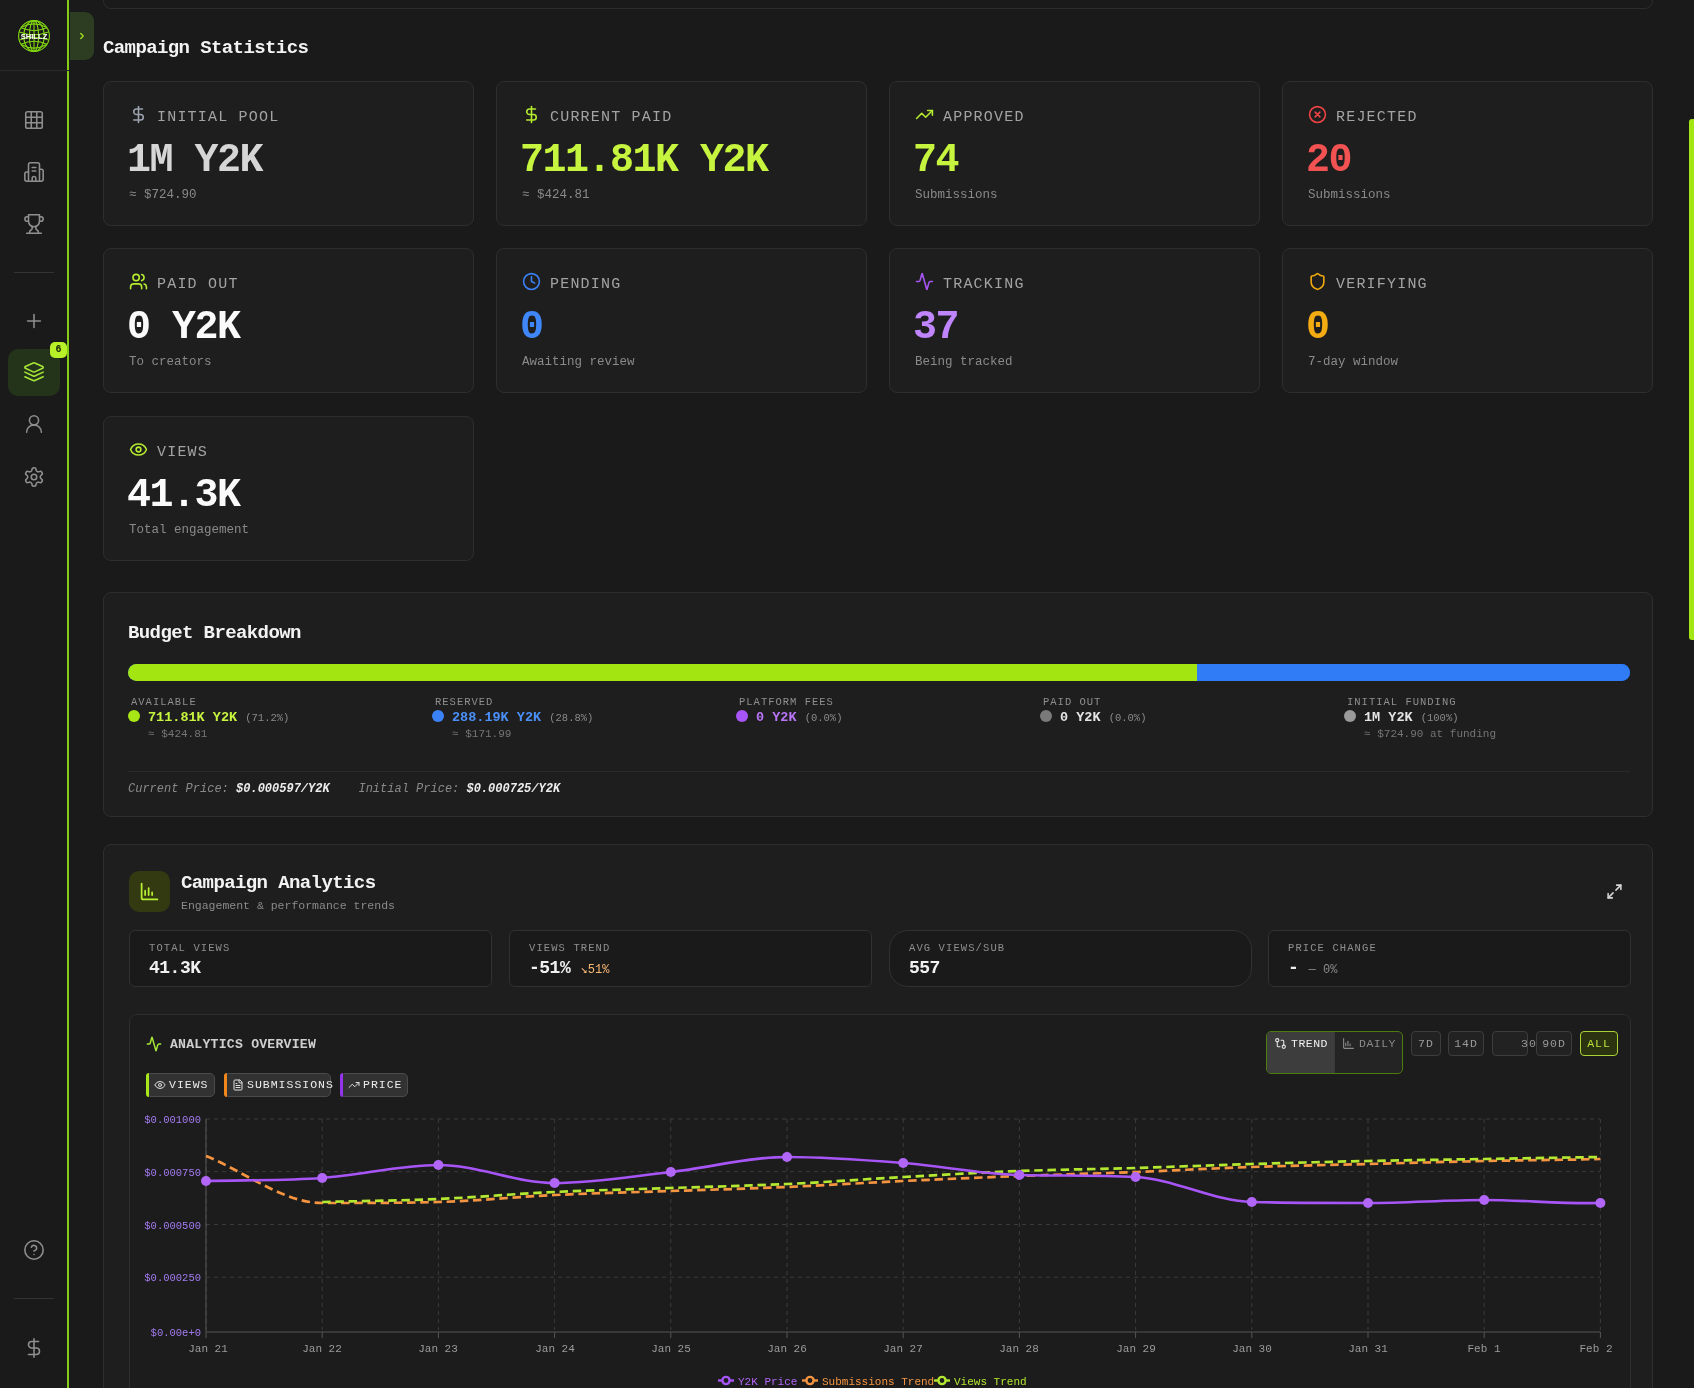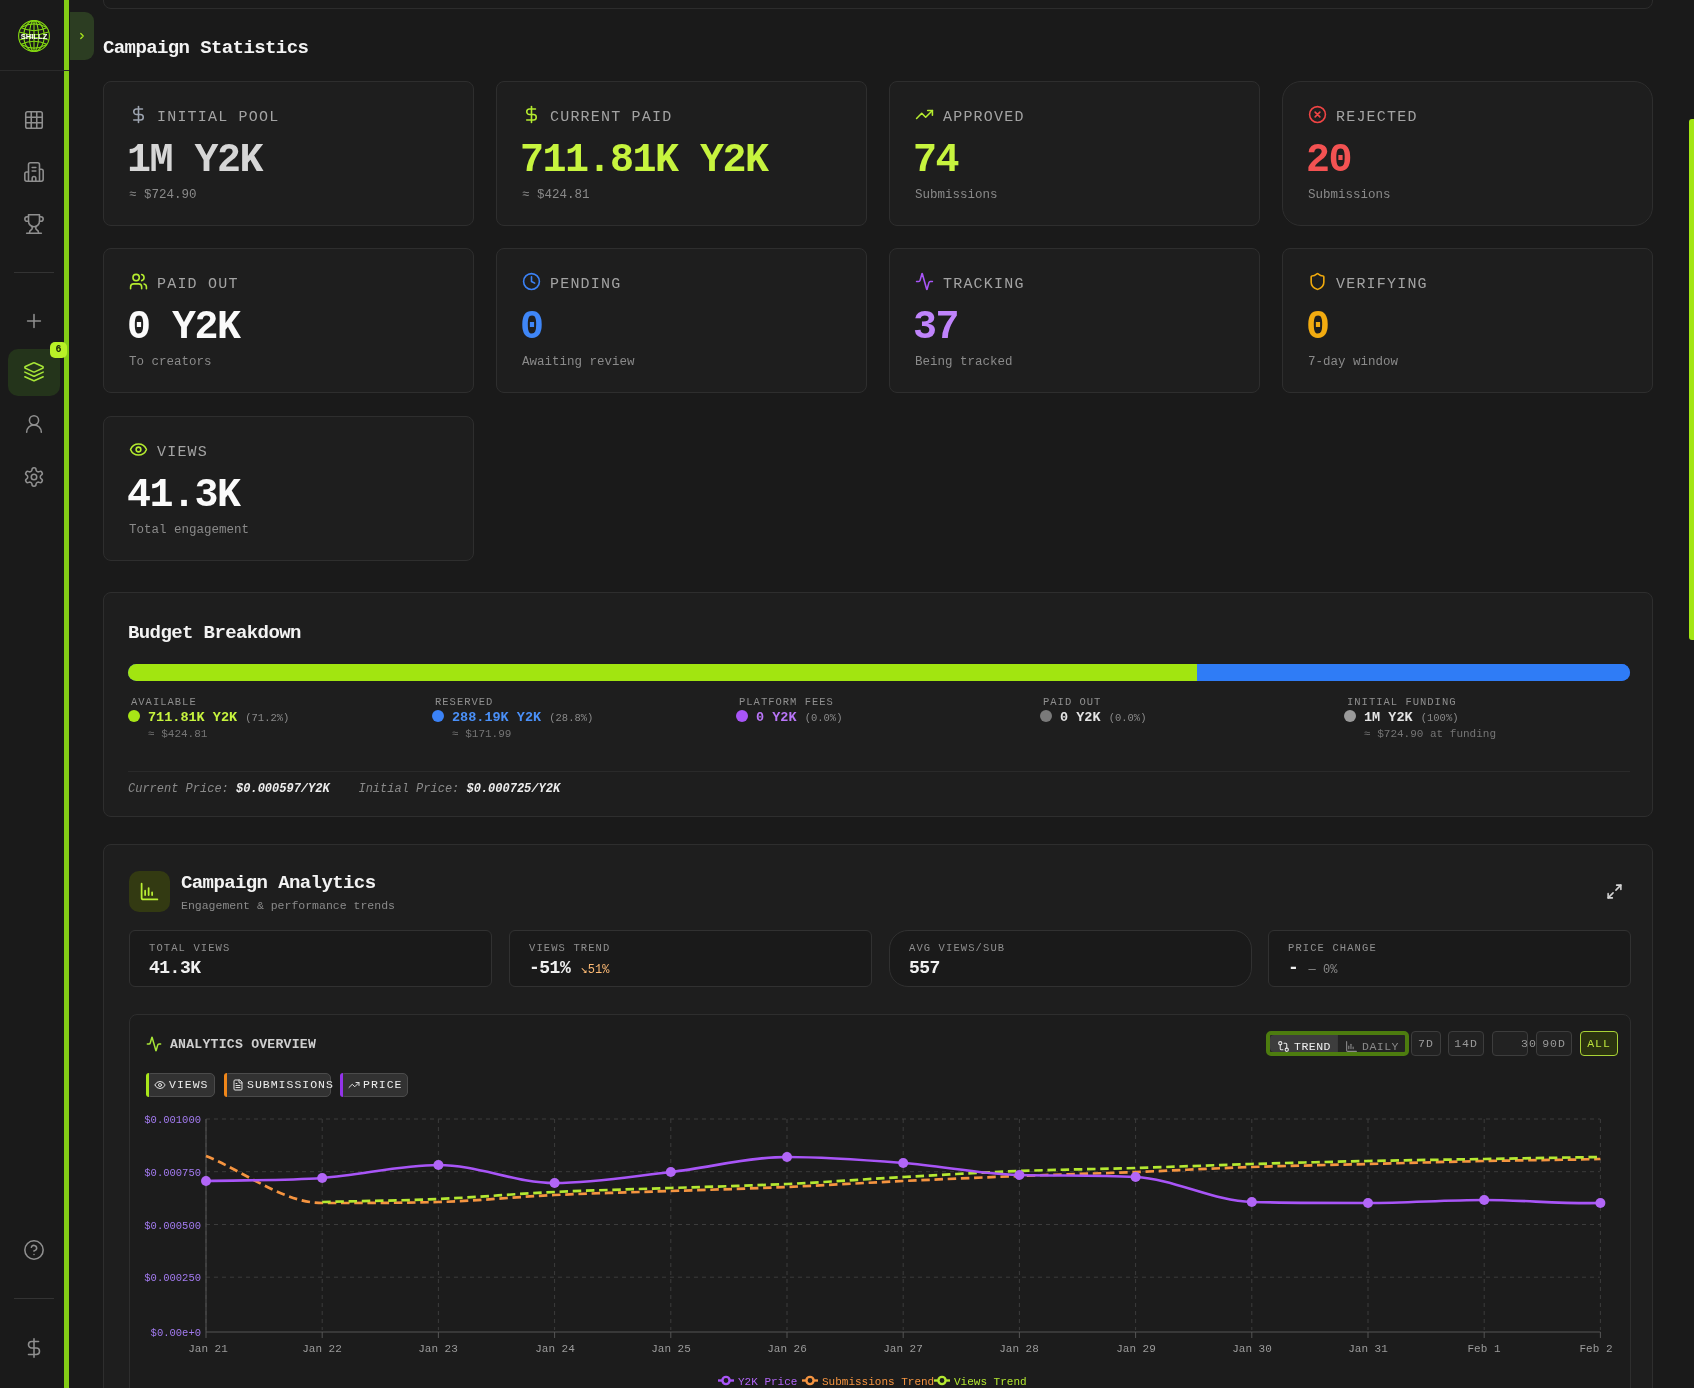--- a/index.html
+++ b/index.html
@@ -1,21 +1,21 @@
 <!DOCTYPE html>
 <html><head>
 <meta charset="utf-8">
 <style>
 * { margin:0; padding:0; box-sizing:border-box; }
 html,body { width:1694px; height:1388px; overflow:hidden; background:#1a1a1a;
   font-family:"Liberation Mono", monospace; }
 #stage { position:relative; width:1694px; height:1388px; overflow:hidden; }
 
 #sidebar { position:absolute; left:0; top:0; width:69px; height:1388px;
-  background:#1a1a1a; border-right:5px solid #84cc16; }
+  background:#1a1a1a; border-right:2px solid #84cc16; }
 #sidebar .logo { position:absolute; left:17px; top:19px; }
 #sidebar .topsec { position:absolute; left:0; top:70px; width:69px; border-top:1px solid #2a2a2a; }
 .navicon { position:absolute; left:23px; width:22px; height:22px; color:#8f8f8f; }
 .navicon svg { width:22px; height:22px; display:block; }
 .sdiv { position:absolute; left:14px; width:40px; border-top:1px solid #333; }
 .activebox { position:absolute; left:8px; top:349px; width:52px; height:47px;
   background:#24341b; border-radius:10px; }
 .activebox svg { position:absolute; left:15px; top:12px; width:22px; height:22px; color:#a7e637; }
 .badge { position:absolute; left:42px; top:-7px; min-width:17px; height:16px; background:#b8f127;
   color:#15200a; font-size:10px; font-weight:bold; border-radius:5px; text-align:center;
@@ -82,21 +82,21 @@
   background:#1c1c1c; border:1px solid #2e2e2e; border-radius:8px; }
 #aovr { position:absolute; left:40px; top:22px; font-size:13.2px; font-weight:bold;
   letter-spacing:0.2px; color:#cfcfcf; }
 #aovr-ic { position:absolute; left:16px; top:21px; width:16px; height:16px; color:#a7e637; }
 .fbtn { position:absolute; top:58px; height:24px; background:#323232; border:1px solid #4b4b4b;
   border-radius:5px; color:#ececec; font-size:11.5px; letter-spacing:1px; line-height:22px;
   padding-left:22px; padding-right:9px; }
 .fbtn svg { position:absolute; left:7px; top:4.5px; width:12px; height:12px; }
 .fbtn .edge { position:absolute; left:-1px; top:-1px; bottom:-1px; width:3px; border-radius:5px 0 0 5px; }
 
-#tdgroup { position:absolute; top:16px; left:1136px; height:25px; border:4px solid #4d7c0f;
+#tdgroup { position:absolute; top:16px; left:1136px; height:43px; border:1px solid #4d7c0f;
   border-radius:5px; background:#242424; display:flex; }
 #tdgroup .seg { font-size:11.5px; letter-spacing:0.5px; line-height:23px; padding:0 6px 0 24px; position:relative; }
 #tdgroup .on { background:#3d3d3d; color:#f0f0f0; border-radius:4px 0 0 4px; }
 #tdgroup .off { color:#8a8a8a; border-left:1px solid #3a3a3a; }
 #tdgroup svg { position:absolute; left:7px; top:5px; width:13px; height:13px; }
 .rbtn { position:absolute; top:16px; height:25px; border:1px solid #3d3d3d; border-radius:4px;
   background:#222; color:#9a9a9a; font-size:11.5px; letter-spacing:1px; text-align:center;
   line-height:23px; }
 #rall { background:#2b3310; border:1.5px solid #a9d335; color:#bde53c; }
 </style>
@@ -224,21 +224,21 @@
   <div class="ic" style="color:#b5ec2f;">
         <svg viewBox="0 0 24 24" fill="none" stroke="currentColor" stroke-width="2" stroke-linecap="round" stroke-linejoin="round">
           <polyline points="22 7 13.5 15.5 8.5 10.5 2 17"></polyline>
           <polyline points="16 7 22 7 22 13"></polyline>
         </svg>
       </div>
   <div class="lbl">APPROVED</div>
   <div class="big" style="color:#c7f43e;">74</div>
   <div class="sub">Submissions</div>
 </div>
-<div class="card" style="left:1282px; top:81px;border-radius:19px;">
+<div class="card" style="left:1282px; top:81px;">
   <div class="ic" style="color:#ef4444;">
         <svg viewBox="0 0 24 24" fill="none" stroke="currentColor" stroke-width="2" stroke-linecap="round" stroke-linejoin="round">
           <circle cx="12" cy="12" r="10"></circle>
           <path d="m15 9-6 6M9 9l6 6"></path>
         </svg>
       </div>
   <div class="lbl">REJECTED</div>
   <div class="big" style="color:#f35252;">20</div>
   <div class="sub">Submissions</div>
 </div>

